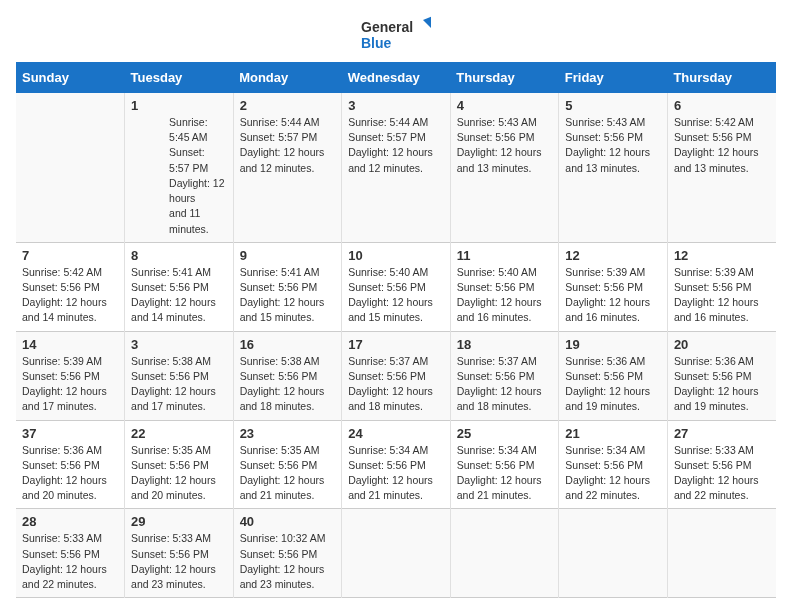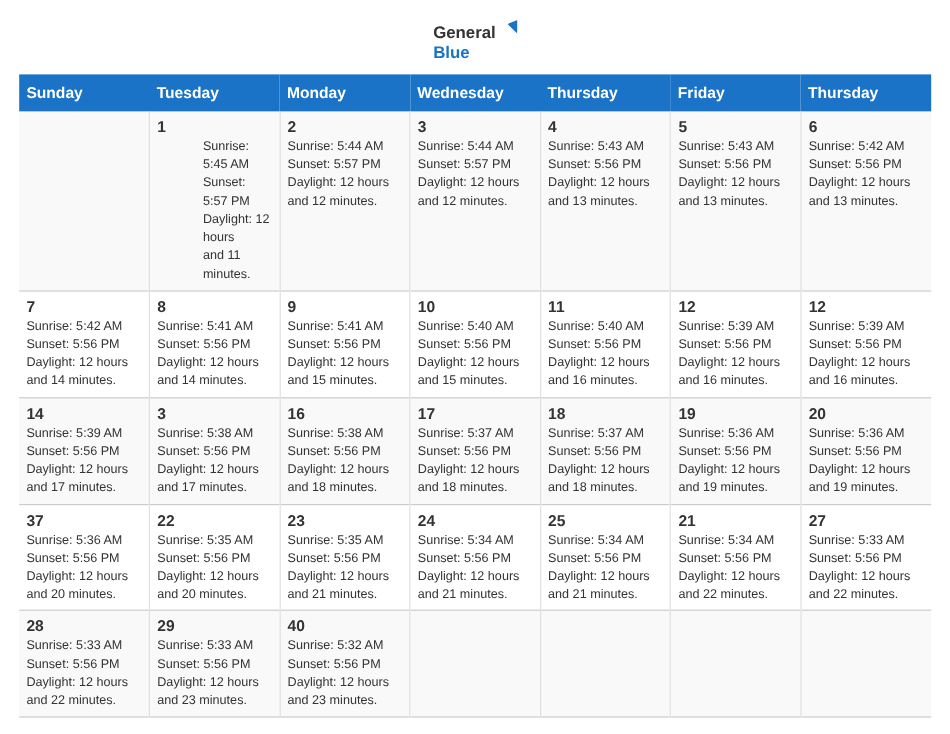--- a/index.html
+++ b/index.html
@@ -316,21 +316,21 @@
         </td>
         <td>
           <span class="day-num">29</span>
           <div class="cell-info" style="white-space: pre-line;">Sunrise: 5:33 AM
 Sunset: 5:56 PM
 Daylight: 12 hours
 and 23 minutes.</div>
         </td>
         <td>
           <span class="day-num">40</span>
-          <div class="cell-info" style="white-space: pre-line;">Sunrise: 5:32 AM
+          <div class="cell-info" style="white-space: pre-line;">Sunrise: 10:32 AM
 Sunset: 5:56 PM
 Daylight: 12 hours
 and 23 minutes.</div>
         </td>
         <td></td>
         <td></td>
         <td></td>
         <td></td>
       </tr>
     </tbody>

